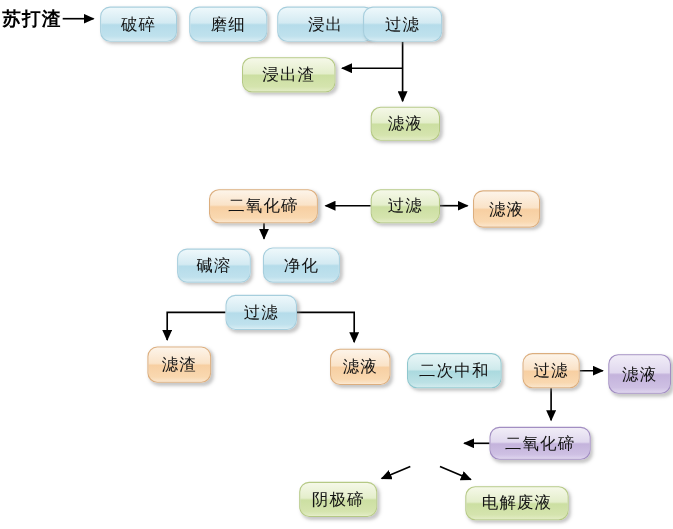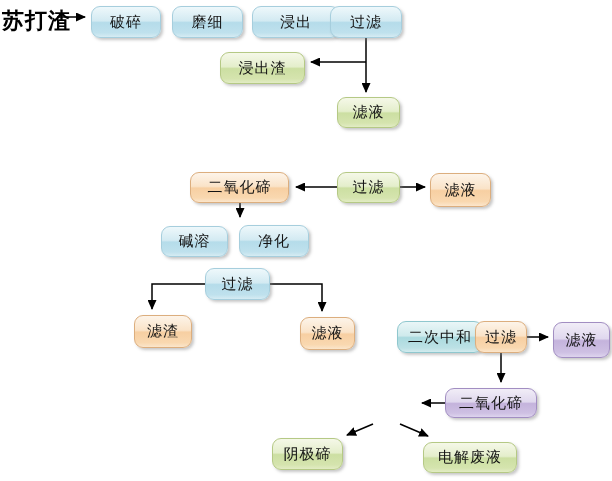--- a/index.html
+++ b/index.html
@@ -30,21 +30,21 @@
   .teal {
     background:linear-gradient(to bottom,#e9f6f7 0%,#cfeaec 46%,#abdadf 52%,#bce1e5 86%,#d2ebee 100%);
     border:1px solid #8fc7ce;
   }
   .purple {
     background:linear-gradient(to bottom,#f1edf7 0%,#e0d8ee 46%,#c4b3dc 52%,#cec0e3 86%,#ded4ee 100%);
     border:1px solid #a28ec2;
   }
   .start-label {
     position:absolute; left:2px; top:6px;
-    font-size:22px; font-weight:bold; color:#000; letter-spacing:1px;
+    font-size:17px; font-weight:bold; color:#000; letter-spacing:1px;
   }
 </style>
 </head>
 <body>
 
 <div class="canvas">
 
   <svg class="arrows" viewBox="0 0 612 481" xmlns="http://www.w3.org/2000/svg">
     <defs>
       <marker id="ah" markerUnits="userSpaceOnUse" markerWidth="11" markerHeight="9" refX="9" refY="4.5" orient="auto">
@@ -83,21 +83,21 @@
   <div class="node orange" style="left:430px; top:173px; width:61px; height:34px;">滤液</div>
   <div class="node orange" style="left:190px; top:172px; width:99px; height:31px;">二氧化碲</div>
 
   <div class="node blue" style="left:239px; top:225px; width:70px; height:32px;">净化</div>
   <div class="node blue" style="left:161px; top:226px; width:67px; height:31px;">碱溶</div>
 
   <div class="node blue" style="left:205px; top:268px; width:65px; height:32px;">过滤</div>
   <div class="node orange" style="left:114px; top:315px; width:58px; height:33px;margin-left:20px;">滤渣</div>
   <div class="node orange" style="left:300px; top:317px; width:55px; height:33px;">滤液</div>
 
-  <div class="node teal" style="left:370px; top:321px; width:86px; height:32px;margin-left:27px;">二次中和</div>
+  <div class="node teal" style="left:370px; top:321px; width:86px; height:32px;">二次中和</div>
   <div class="node orange" style="left:475px; top:321px; width:52px; height:32px;">过滤</div>
   <div class="node purple" style="left:553px; top:322px; width:57px; height:36px;">滤液</div>
 
   <div class="node purple" style="left:445px; top:388px; width:92px; height:30px;">二氧化碲</div>
 
   <div class="node green" style="left:272px; top:438px; width:71px; height:32px;">阴极碲</div>
   <div class="node green" style="left:423px; top:442px; width:94px; height:31px;">电解废液</div>
 
 </div>
 

